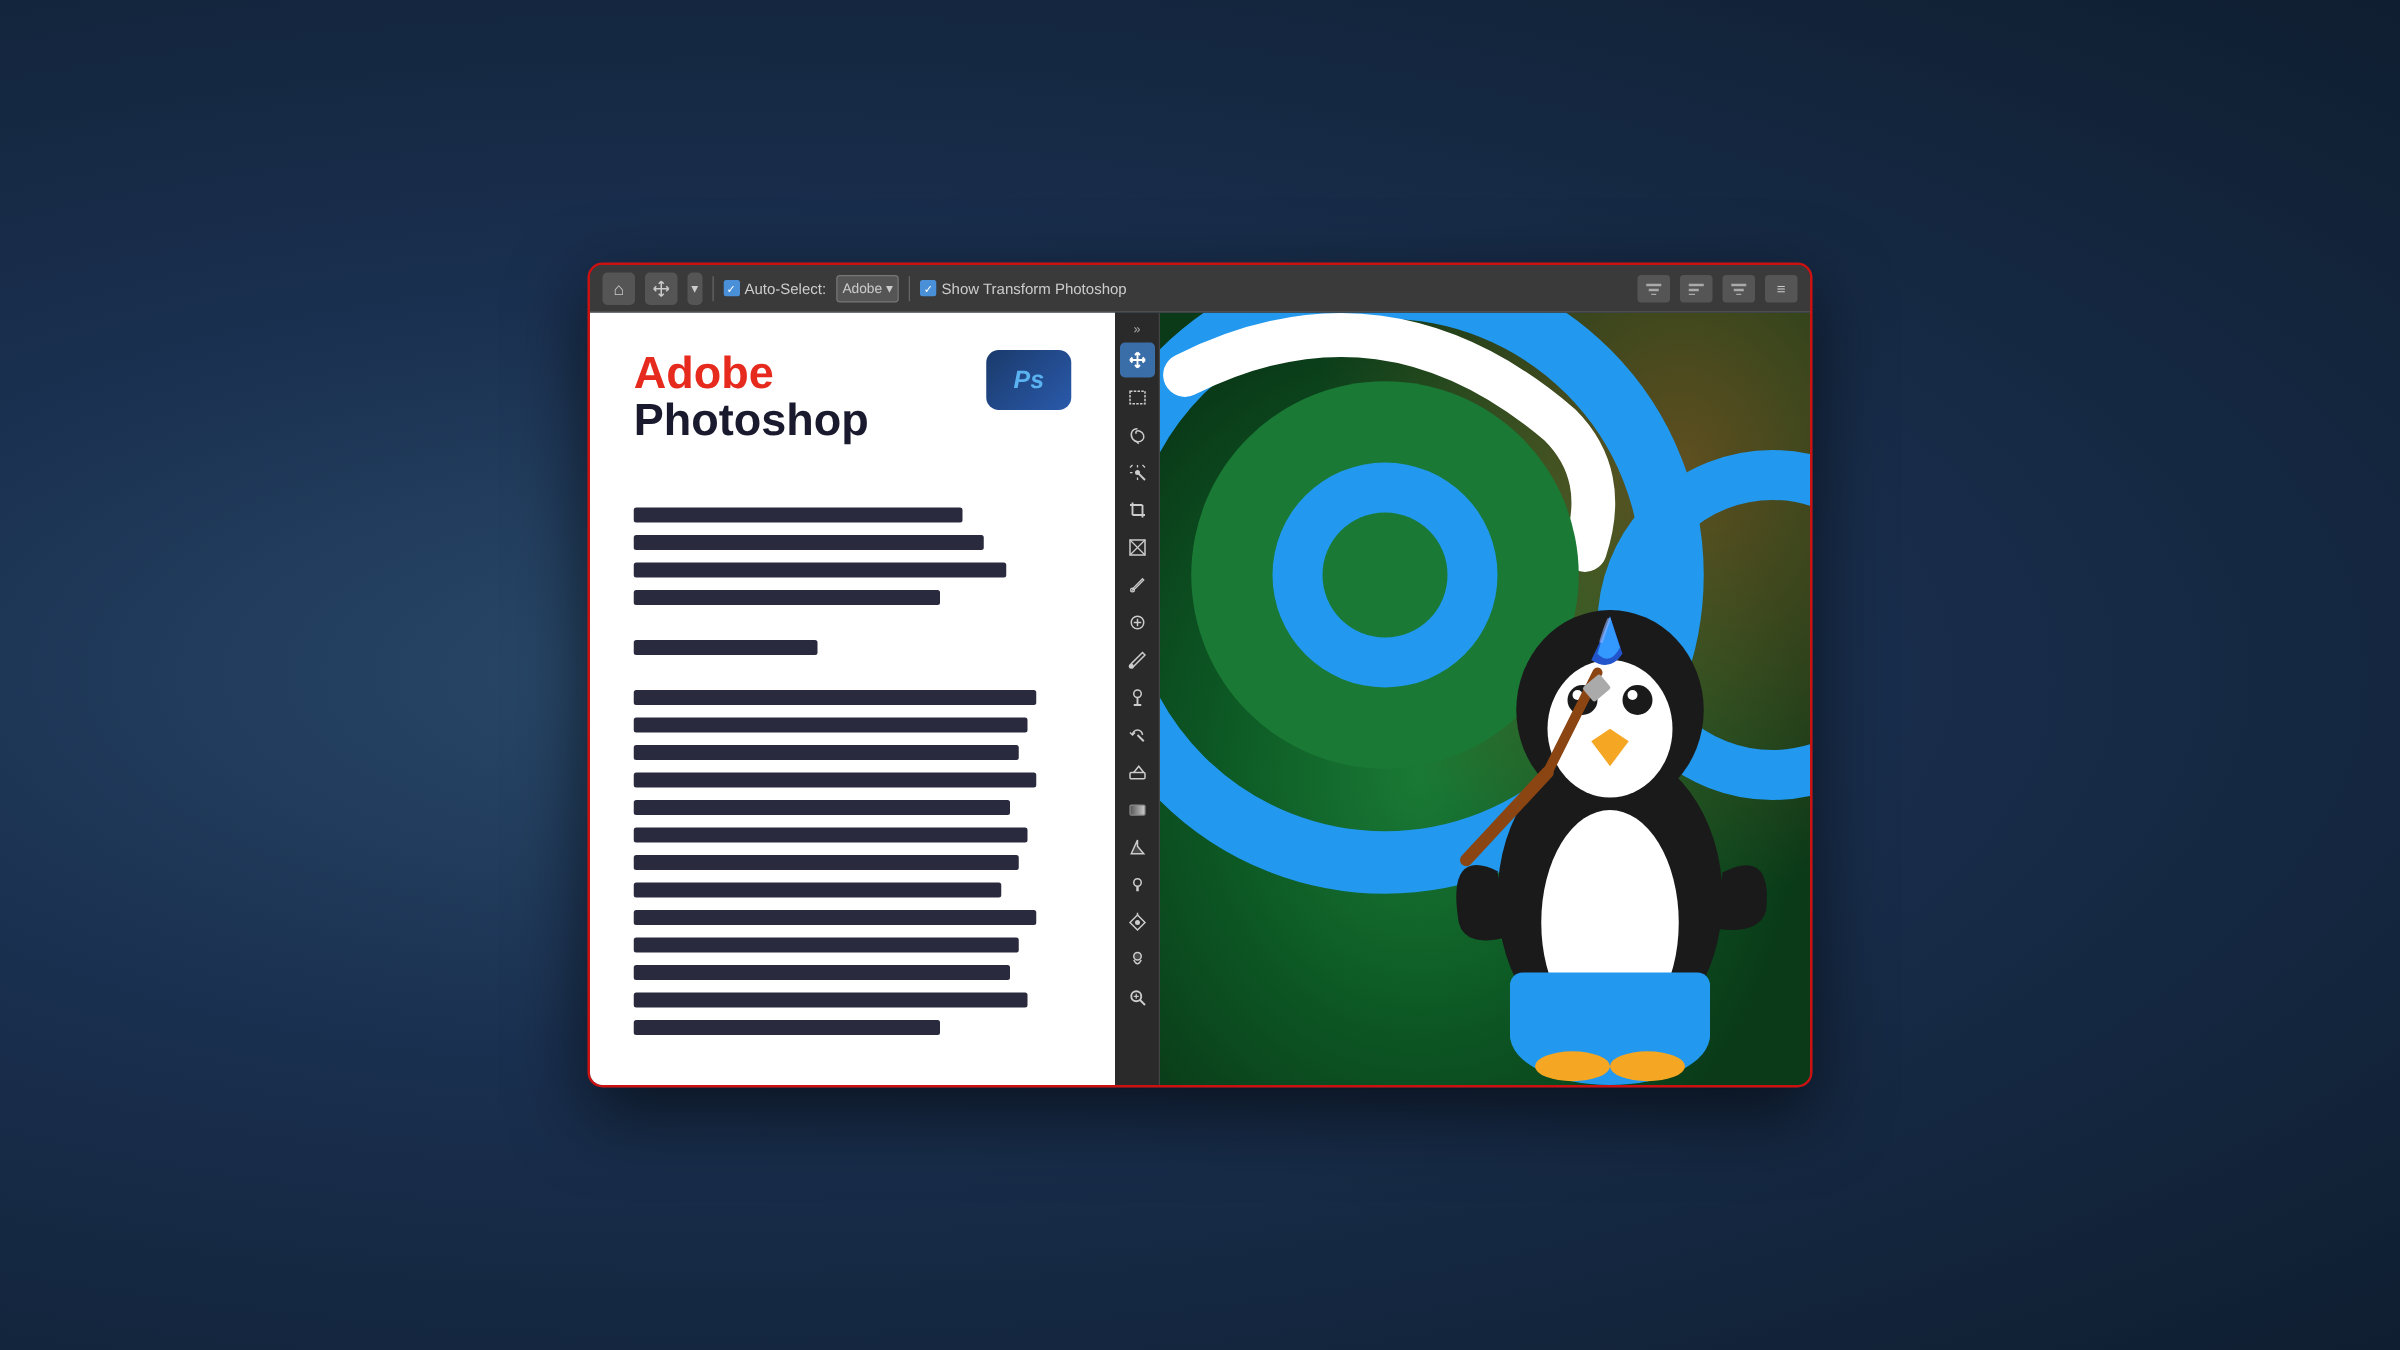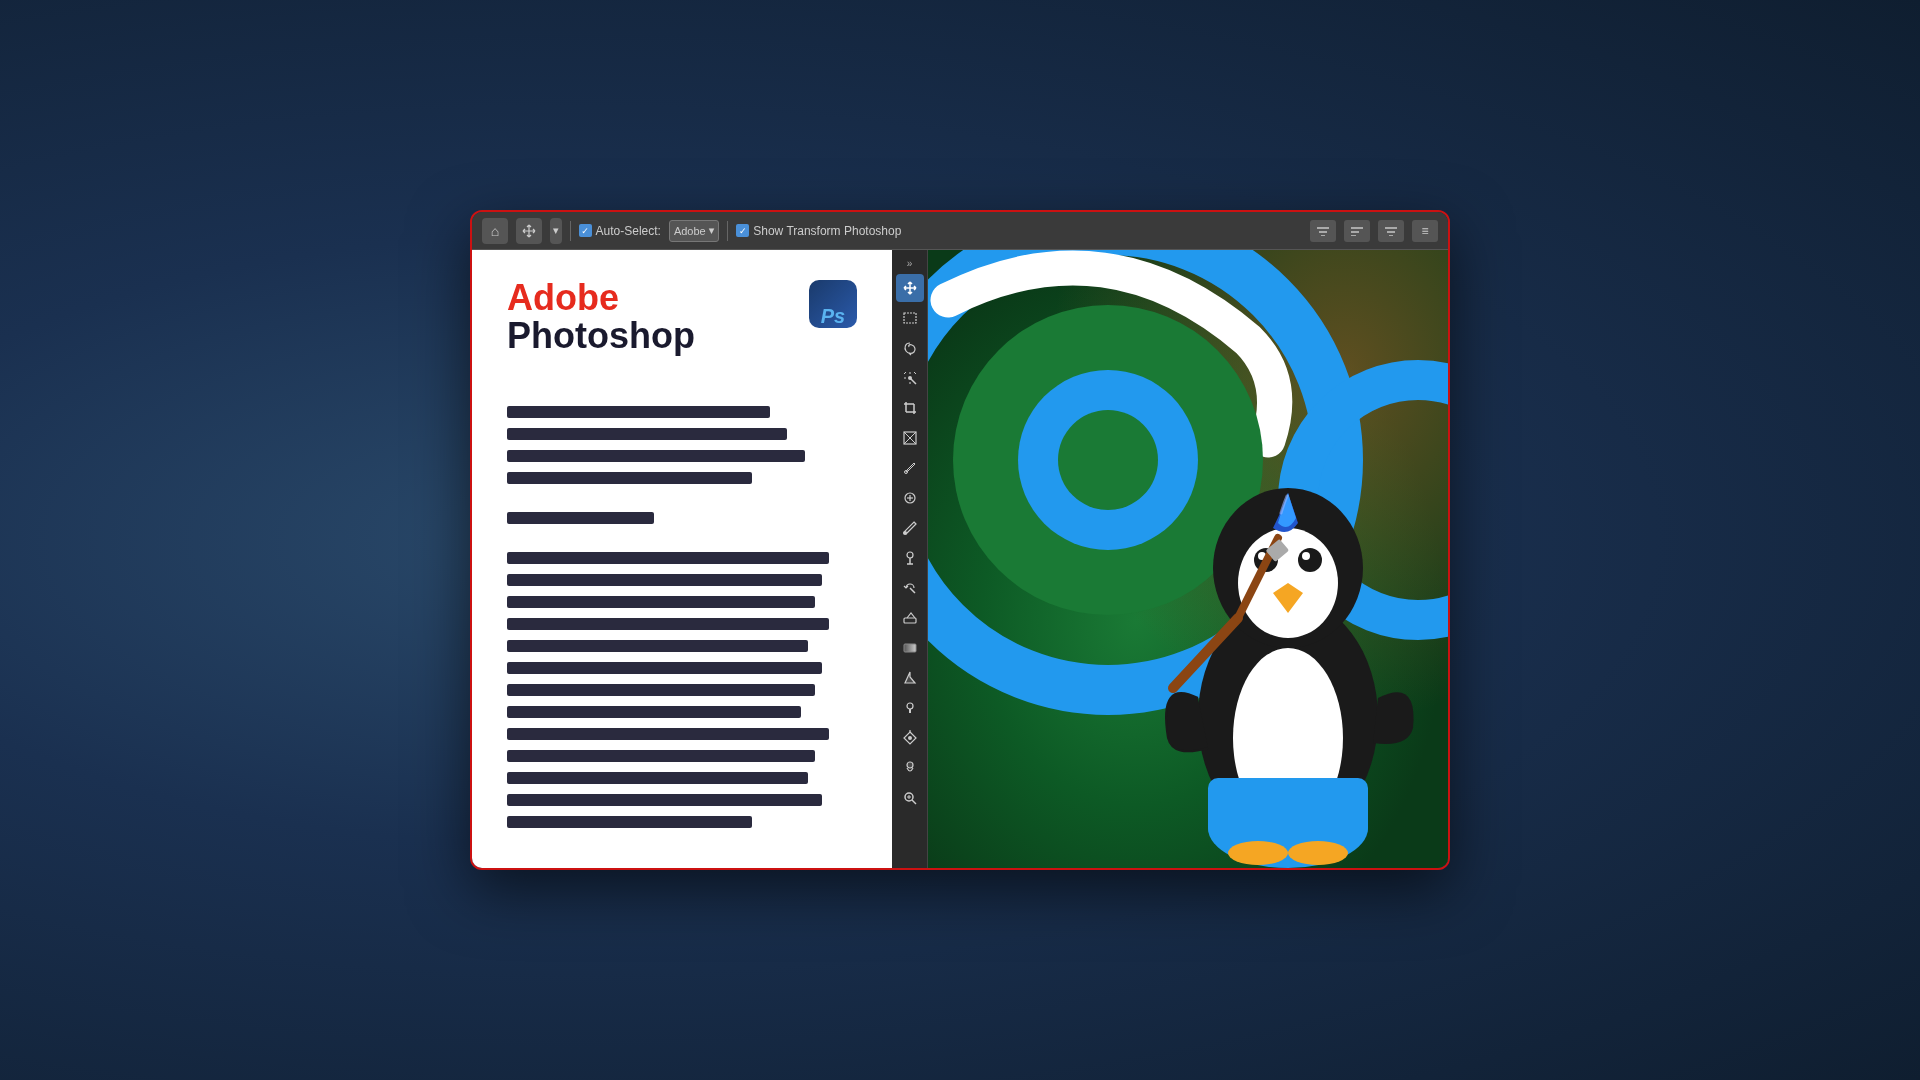--- a/index.html
+++ b/index.html
@@ -160,26 +160,26 @@
     }
 
     .brand-photoshop {
       font-size: 36px;
       font-weight: 900;
       color: #1a1a2e;
       line-height: 1.1;
     }
 
     .ps-icon {
-      width: 48px;
+      width: 68px;
       height: 48px;
       background: linear-gradient(135deg, #1a3a6b, #2a5aab);
       border-radius: 10px;
       display: flex;
-      align-items: flex-end;
+      align-items: center;
       justify-content: center;
       color: #5ab3f0;
       font-size: 20px;
       font-weight: 700;
       font-style: italic;
       flex-shrink: 0;
     }
 
     
     .text-lines {

